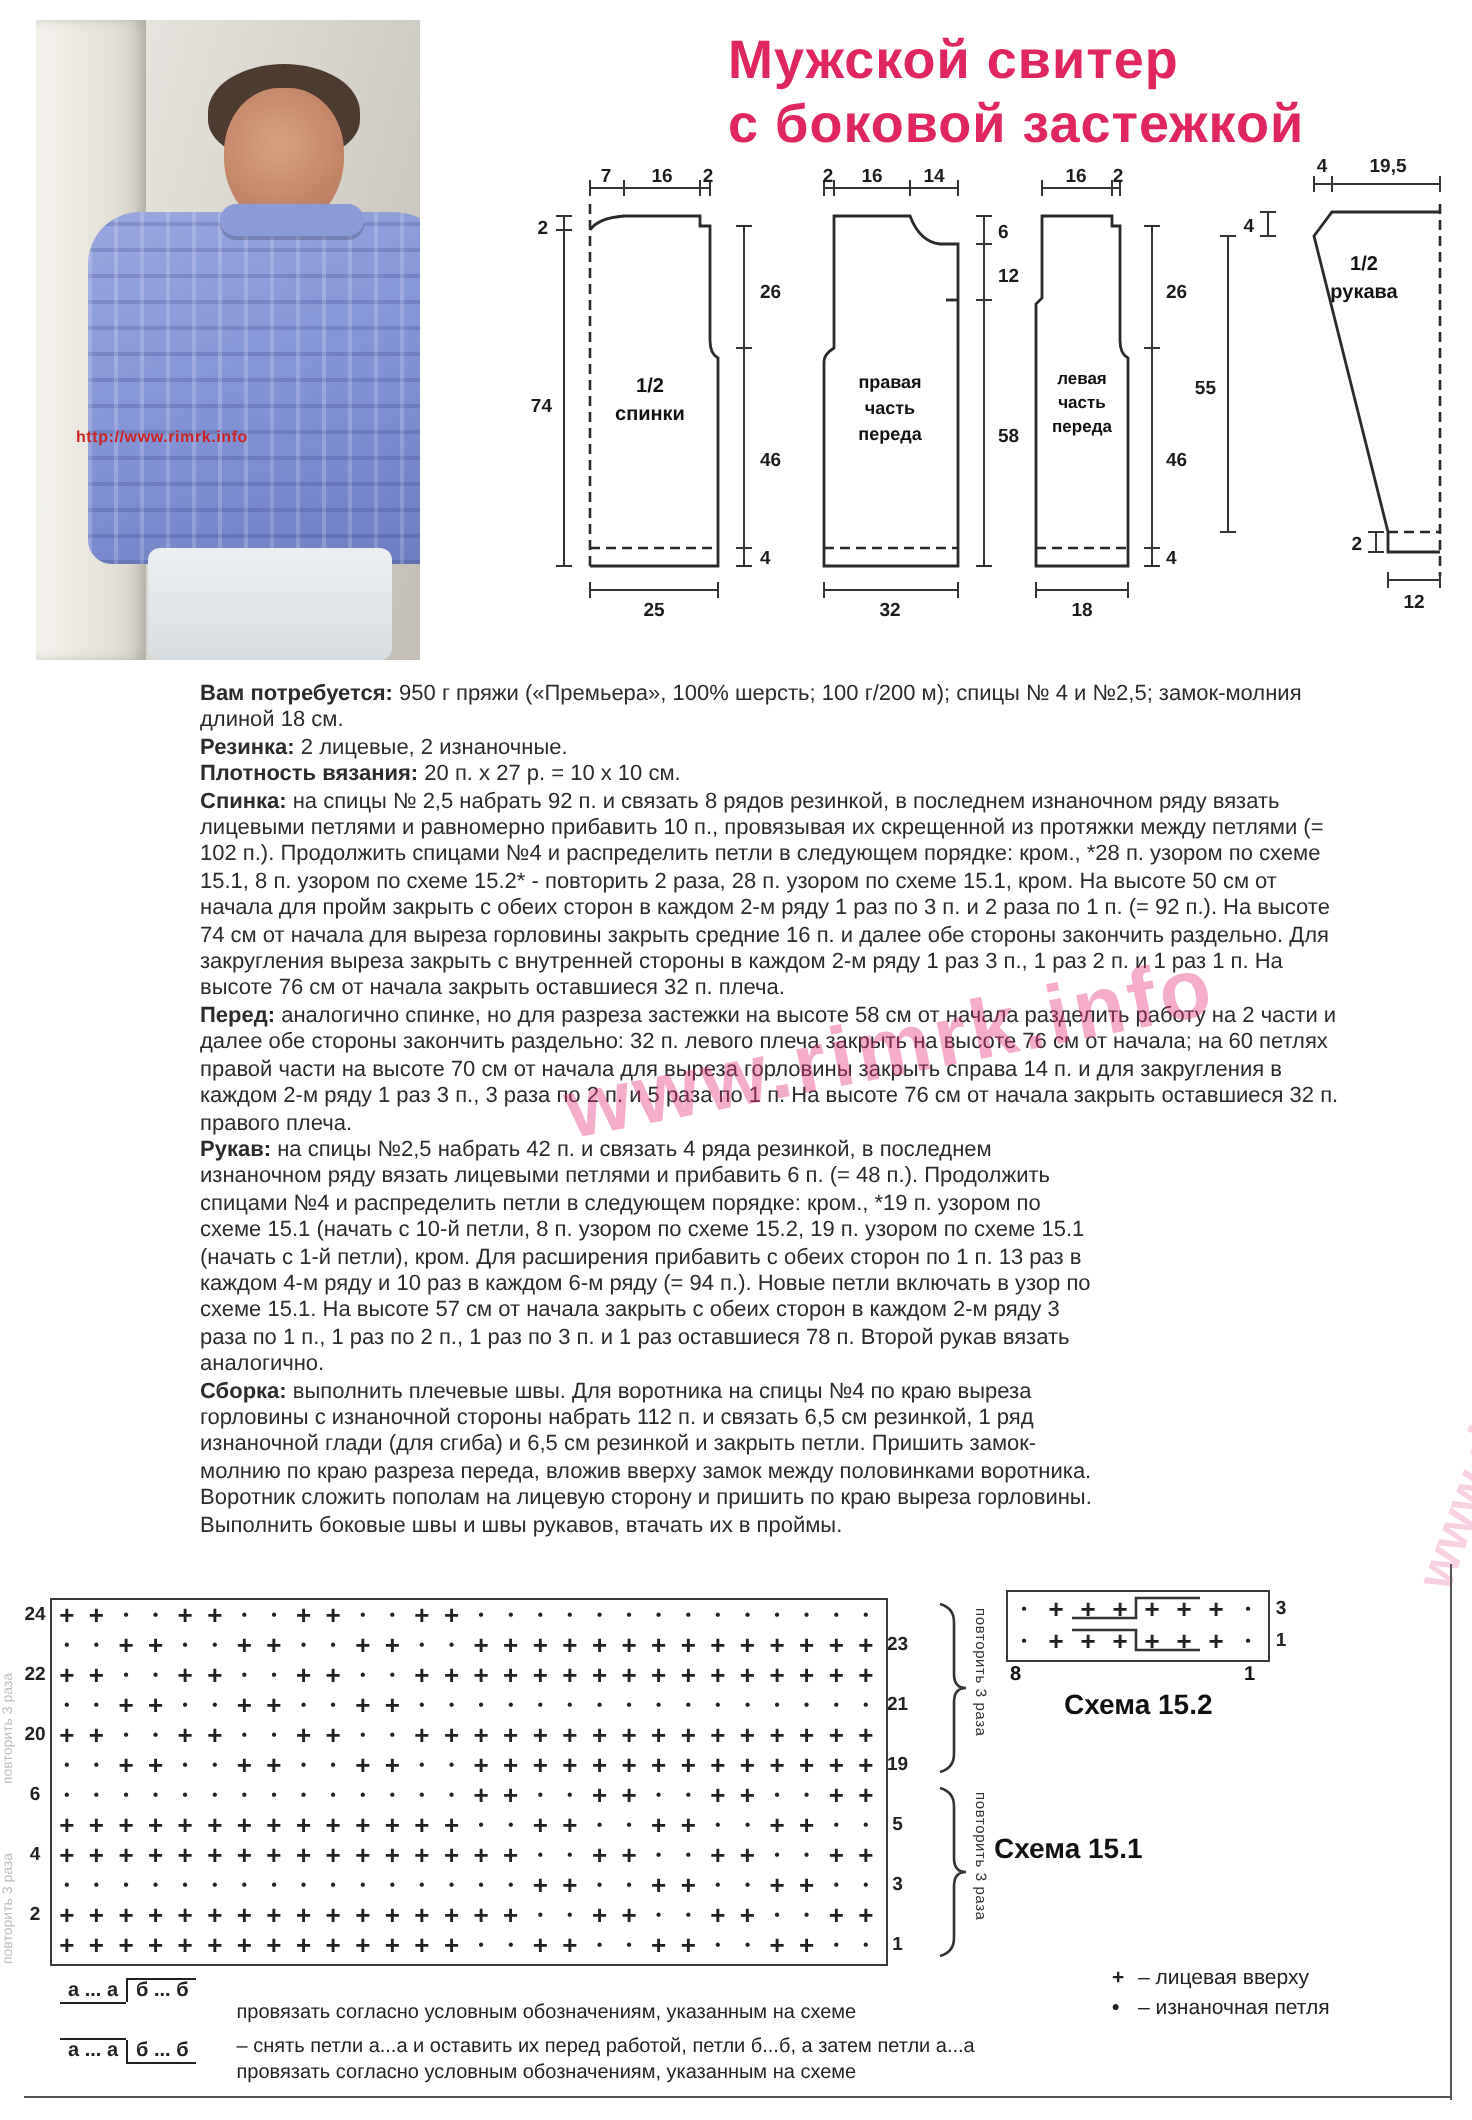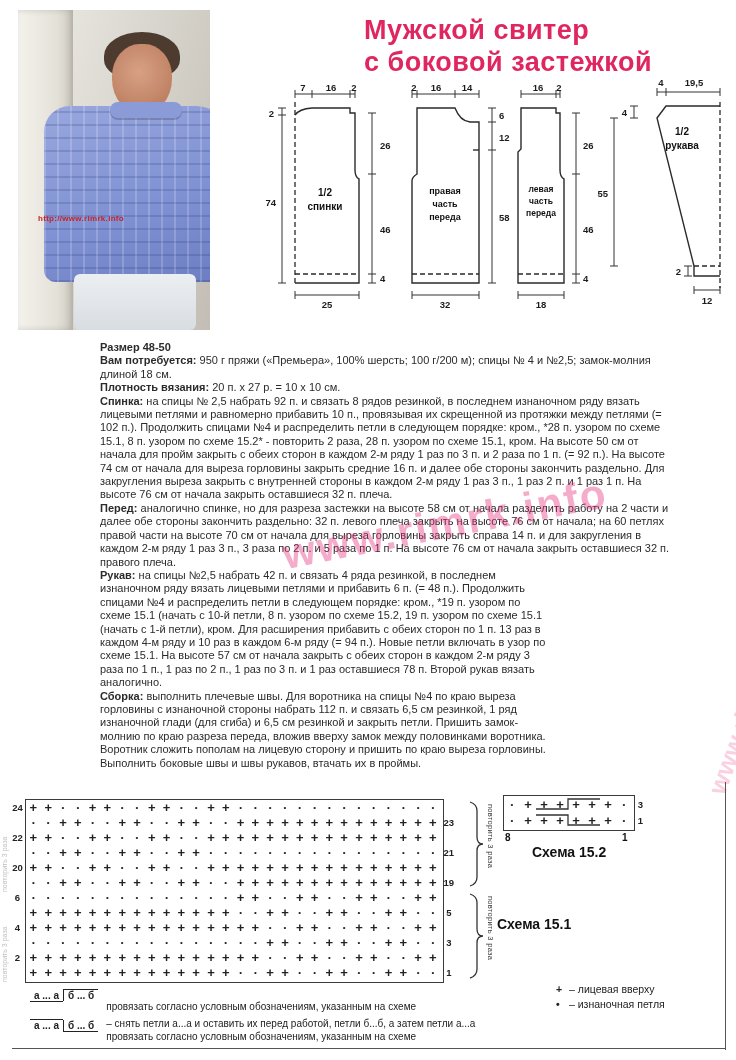--- a/index.html
+++ b/index.html
@@ -57,21 +57,21 @@
   #grid152 .cell{width:16px;height:16px}
   .gbox{position:absolute;border:1.5px solid #3a3a3a;pointer-events:none}
   .vlabel{writing-mode:vertical-rl;font-size:7.5px;color:#333;letter-spacing:.3px}
   .vfaint{writing-mode:vertical-rl;transform:rotate(180deg);font-size:7px;color:#8a8a8a;opacity:.55}
   .schTitle{font-size:14px;font-weight:bold;color:#111}
   .cnum{font-size:10px;font-weight:bold;color:#111}
   
   .legend{left:556px;top:982px;font-size:10.5px;line-height:15px;color:#222}
   .legend .lsym{display:inline-block;width:13px;font-weight:bold}
   .fnotes{left:30px;top:988px;width:480px;font-size:10px;line-height:12.6px;color:#222}
-  .fnote{display:flex;gap:8px;margin-bottom:5px}
+  .fnote{display:flex;gap:20px;margin-bottom:5px}
   .fnsym{white-space:nowrap;font-weight:bold;padding-top:2px;height:14px}
   .fa1{border-bottom:1.5px solid #222;padding:0 4px}
   .fb1{border-left:1.5px solid #222;border-top:1.5px solid #222;padding:0 4px}
   .fa2{border-top:1.5px solid #222;padding:0 4px}
   .fb2{border-left:1.5px solid #222;border-bottom:1.5px solid #222;padding:0 4px}
   .scanline-v{left:725px;top:782px;width:0;height:268px;border-left:1.5px solid #555}
   .scanline-h{left:12px;top:1048px;width:714px;height:0;border-top:1.5px solid #555}
 </style>
 </head>
 <body>
@@ -161,22 +161,22 @@
   <text class="dim" x="94" y="6" text-anchor="middle">19,5</text>
   <text class="dim" x="27" y="36" text-anchor="end">4</text>
   <text class="dim" x="8" y="117" text-anchor="end">55</text>
   <text class="dim" x="81" y="195" text-anchor="end">2</text>
   <text class="dim" x="107" y="224" text-anchor="middle">12</text>
   <text class="plab" x="82" y="55" text-anchor="middle">1/2</text>
   <text class="plab" x="82" y="69" text-anchor="middle">рукава</text>
 </svg>
 
 <div class="abs pattern">
-  <p><b>Размер 48-50</b></p>
   <p><b>Вам потребуется:</b> <span>950 г пряжи («Премьера», 100% шерсть; 100 г/200 м); спицы № 4 и №2,5; замок-молния длиной 18 см.</span></p>
+  <p><b>Резинка:</b> <span>2 лицевые, 2 изнаночные.</span></p>
   <p><b>Плотность вязания:</b> <span>20 п. x 27 р. = 10 x 10 см.</span></p>
   <p><b>Спинка:</b> <span>на спицы № 2,5 набрать 92 п. и связать 8 рядов резинкой, в последнем изнаночном ряду вязать лицевыми петлями и равномерно прибавить 10 п., провязывая их скрещенной из протяжки между петлями (= 102 п.). Продолжить спицами №4 и распределить петли в следующем порядке: кром., *28 п. узором по схеме 15.1, 8 п. узором по схеме 15.2* - повторить 2 раза, 28 п. узором по схеме 15.1, кром. На высоте 50 см от начала для пройм закрыть с обеих сторон в каждом 2-м ряду 1 раз по 3 п. и 2 раза по 1 п. (= 92 п.). На высоте 74 см от начала для выреза горловины закрыть средние 16 п. и далее обе стороны закончить раздельно. Для закругления выреза закрыть с внутренней стороны в каждом 2-м ряду 1 раз 3 п., 1 раз 2 п. и 1 раз 1 п. На высоте 76 см от начала закрыть оставшиеся 32 п. плеча.</span></p>
   <p><b>Перед:</b> <span>аналогично спинке, но для разреза застежки на высоте 58 см от начала разделить работу на 2 части и далее обе стороны закончить раздельно: 32 п. левого плеча закрыть на высоте 76 см от начала; на 60 петлях правой части на высоте 70 см от начала для выреза горловины закрыть справа 14 п. и для закругления в каждом 2-м ряду 1 раз 3 п., 3 раза по 2 п. и 5 раза по 1 п. На высоте 76 см от начала закрыть оставшиеся 32 п. правого плеча.</span></p>
   <p class="narrow"><b>Рукав:</b> <span>на спицы №2,5 набрать 42 п. и связать 4 ряда резинкой, в последнем изнаночном ряду вязать лицевыми петлями и прибавить 6 п. (= 48 п.). Продолжить спицами №4 и распределить петли в следующем порядке: кром., *19 п. узором по схеме 15.1 (начать с 10-й петли, 8 п. узором по схеме 15.2, 19 п. узором по схеме 15.1 (начать с 1-й петли), кром. Для расширения прибавить с обеих сторон по 1 п. 13 раз в каждом 4-м ряду и 10 раз в каждом 6-м ряду (= 94 п.). Новые петли включать в узор по схеме 15.1. На высоте 57 см от начала закрыть с обеих сторон в каждом 2-м ряду 3 раза по 1 п., 1 раз по 2 п., 1 раз по 3 п. и 1 раз оставшиеся 78 п. Второй рукав вязать аналогично.</span></p>
   <p class="narrow"><b>Сборка:</b> <span>выполнить плечевые швы. Для воротника на спицы №4 по краю выреза горловины с изнаночной стороны набрать 112 п. и связать 6,5 см резинкой, 1 ряд изнаночной глади (для сгиба) и 6,5 см резинкой и закрыть петли. Пришить замок-молнию по краю разреза переда, вложив вверху замок между половинками воротника. Воротник сложить пополам на лицевую сторону и пришить по краю выреза горловины. Выполнить боковые швы и швы рукавов, втачать их в проймы.</span></p>
 </div>
 
 <div class="abs wm" style="left:280px;top:500px">www.rimrk.info</div>
 <div class="abs wm2" style="left:655px;top:690px">www.rimrk.info</div>
 

